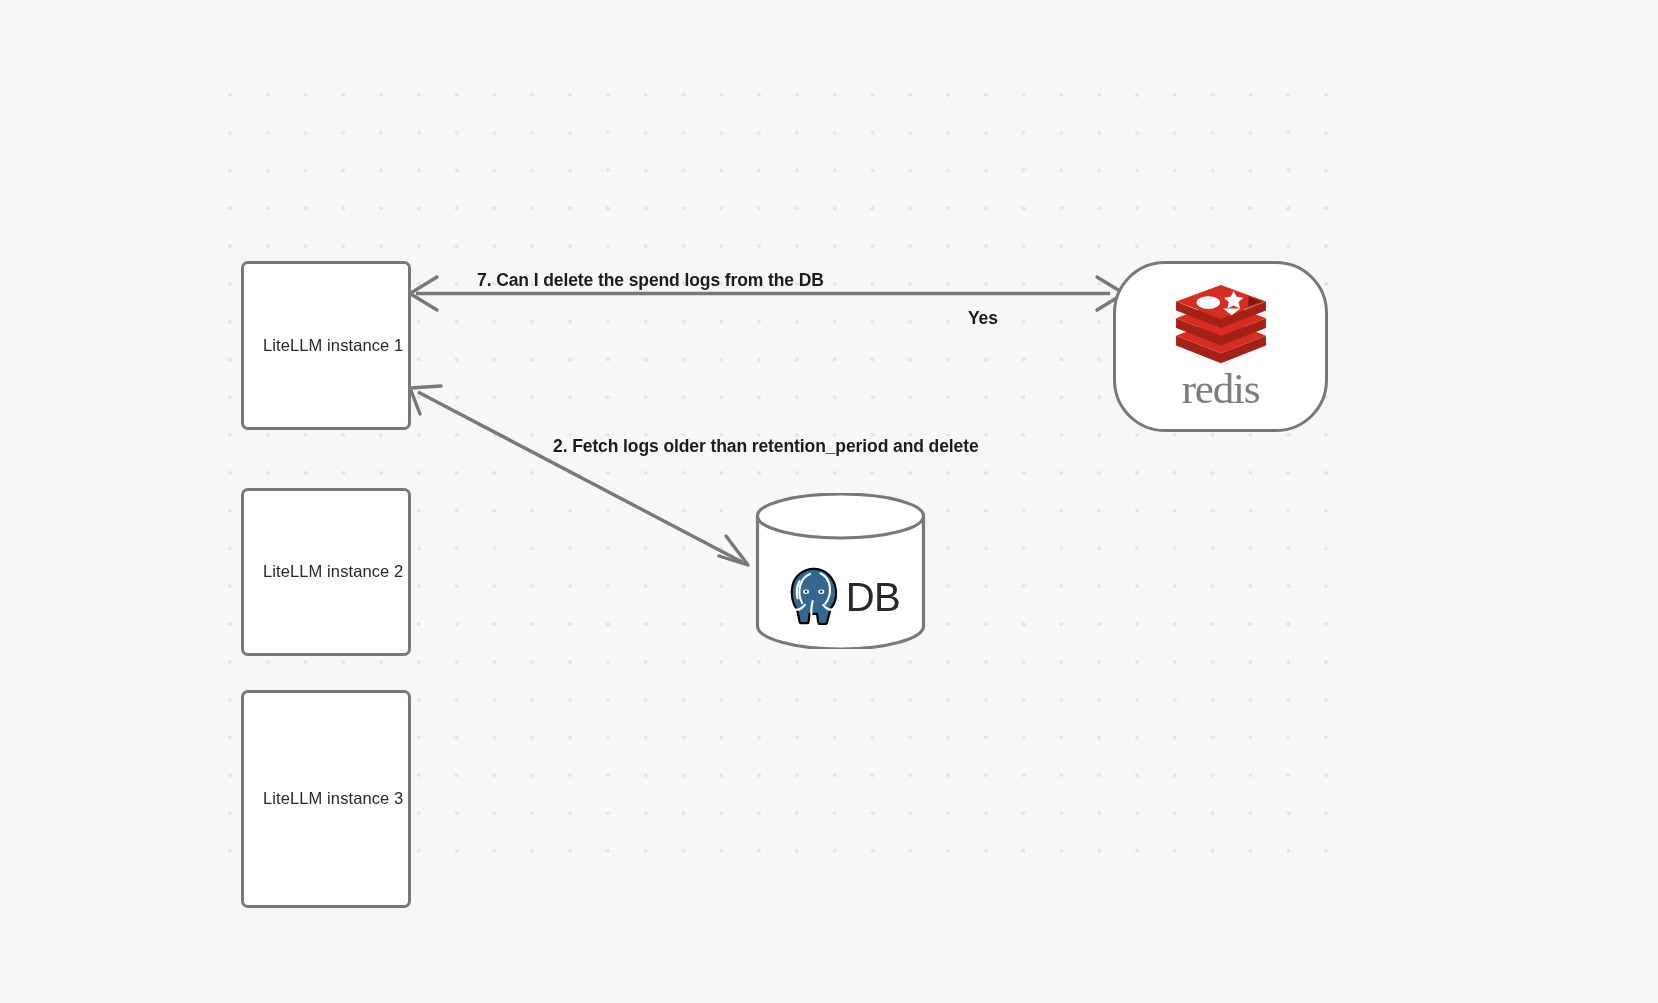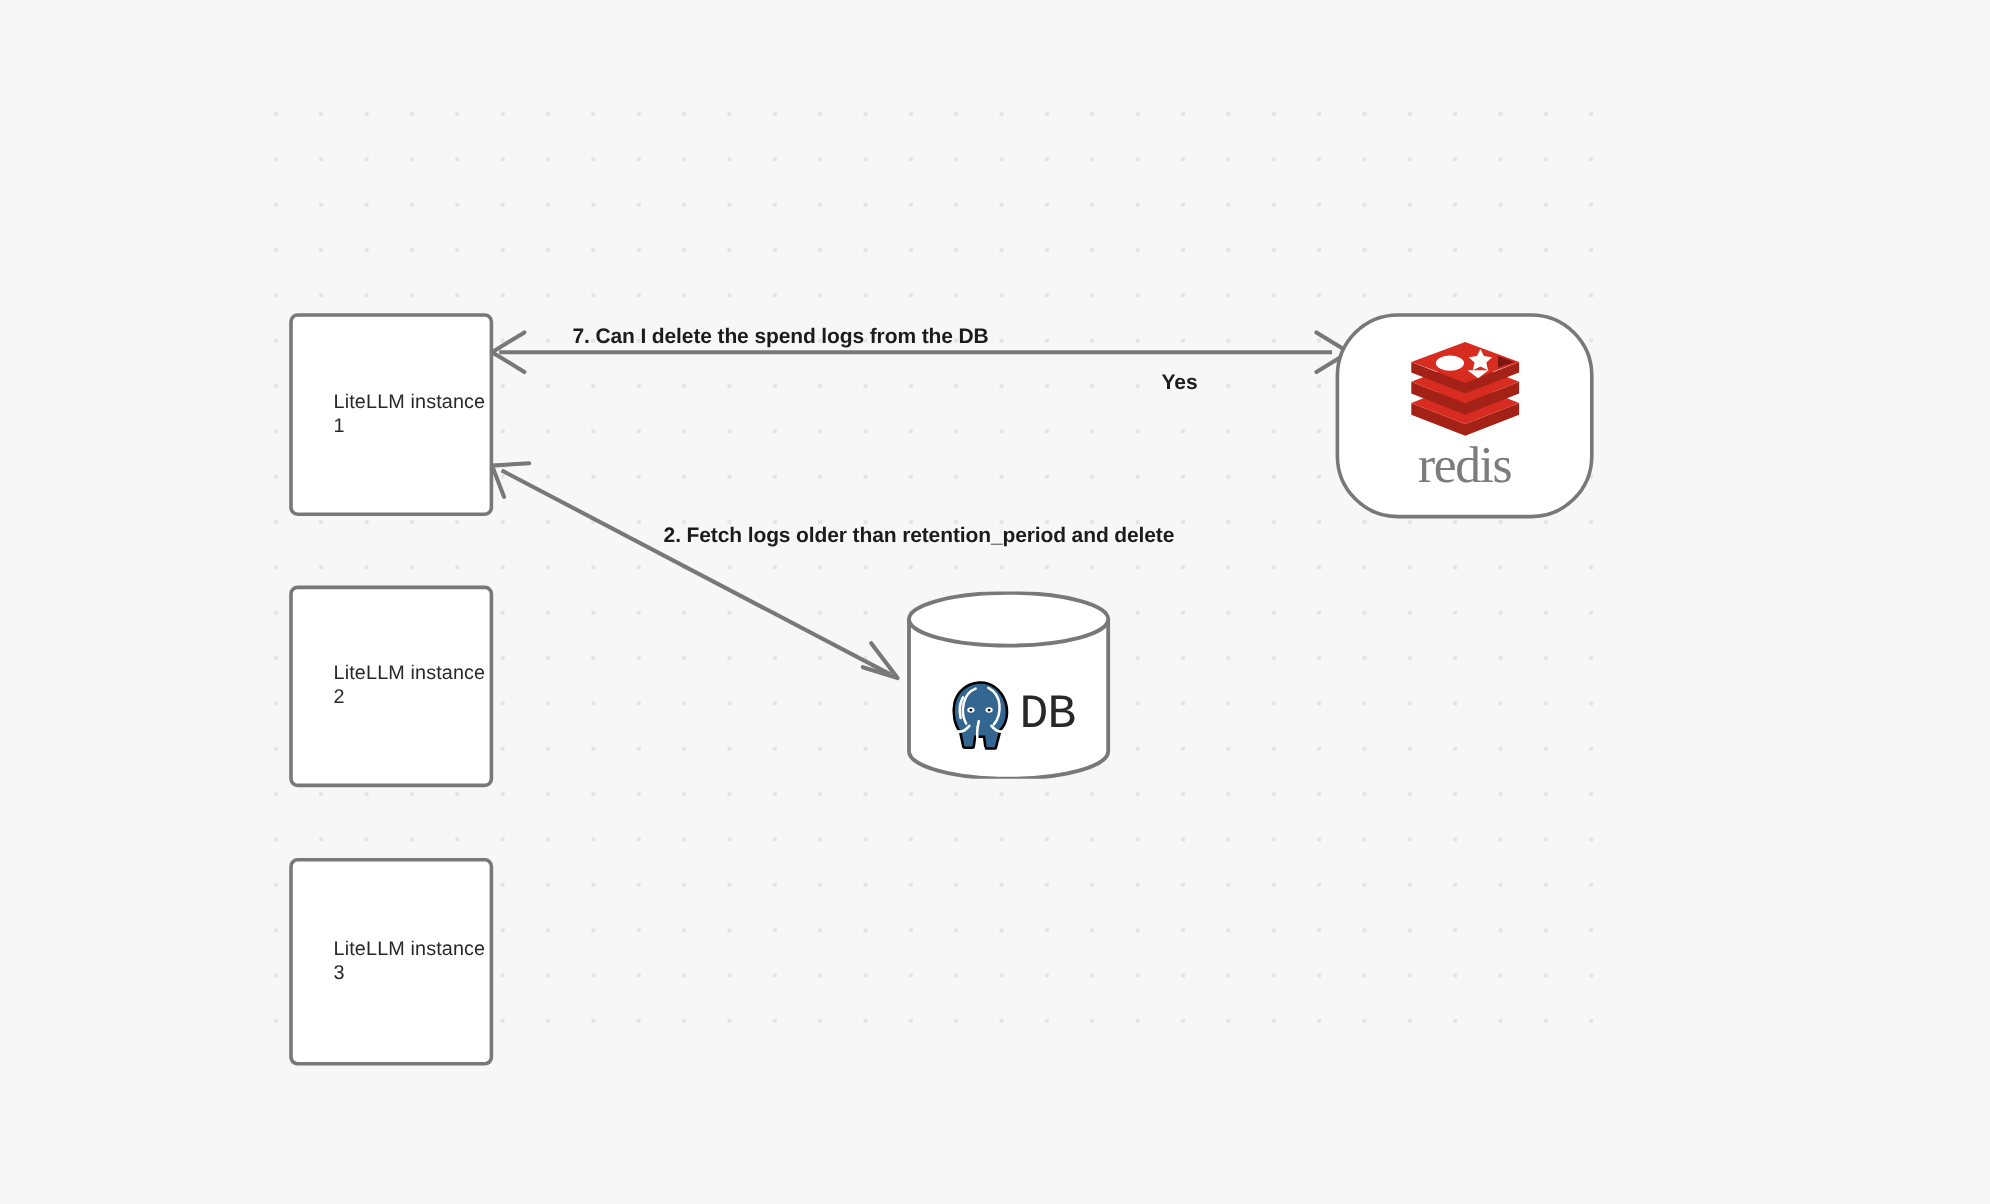--- a/index.html
+++ b/index.html
@@ -51,28 +51,28 @@
     border: 3px solid #787878;
     border-radius: 7px;
     box-sizing: border-box;
     display: flex;
     align-items: center;
     justify-content: flex-start;
   }
   .node-box .node-label {
     font-size: 16.5px;
     color: #28282a;
-    padding-left: 34px;
+    padding-left: 19px;
     letter-spacing: 0.1px;
     line-height: 1.2;
   }
 
   #box-instance-1 { left: 241px; top: 261px;  width: 170px; height: 169px; }
   #box-instance-2 { left: 241px; top: 488px;  width: 170px; height: 168px; }
-  #box-instance-3 { left: 241px; top: 715px;  width: 170px; height: 173px; }
+  #box-instance-3 { left: 241px; top: 690px;  width: 170px; height: 218px; }
 
   
   #node-redis {
     position: absolute;
     left: 1113px;
     top: 261px;
     width: 215px;
     height: 171px;
     background: #ffffff;
     border: 3px solid #787878;
@@ -128,21 +128,21 @@
     height: 66px;
     flex: none;
     margin-right: -1px;
   }
   #db-text {
     font-size: 40px;
     font-weight: 400;
     color: #28282a;
     line-height: 1;
     letter-spacing: -0.5px;
-    font-family: Liberation Mono, monospace;
+    font-family: Liberation Sans, sans-serif;
   }
 
   
   .edge-label {
     position: absolute;
     font-size: 17.5px;
     font-weight: bold;
     color: #1c1c1e;
     white-space: nowrap;
     letter-spacing: -0.1px;

